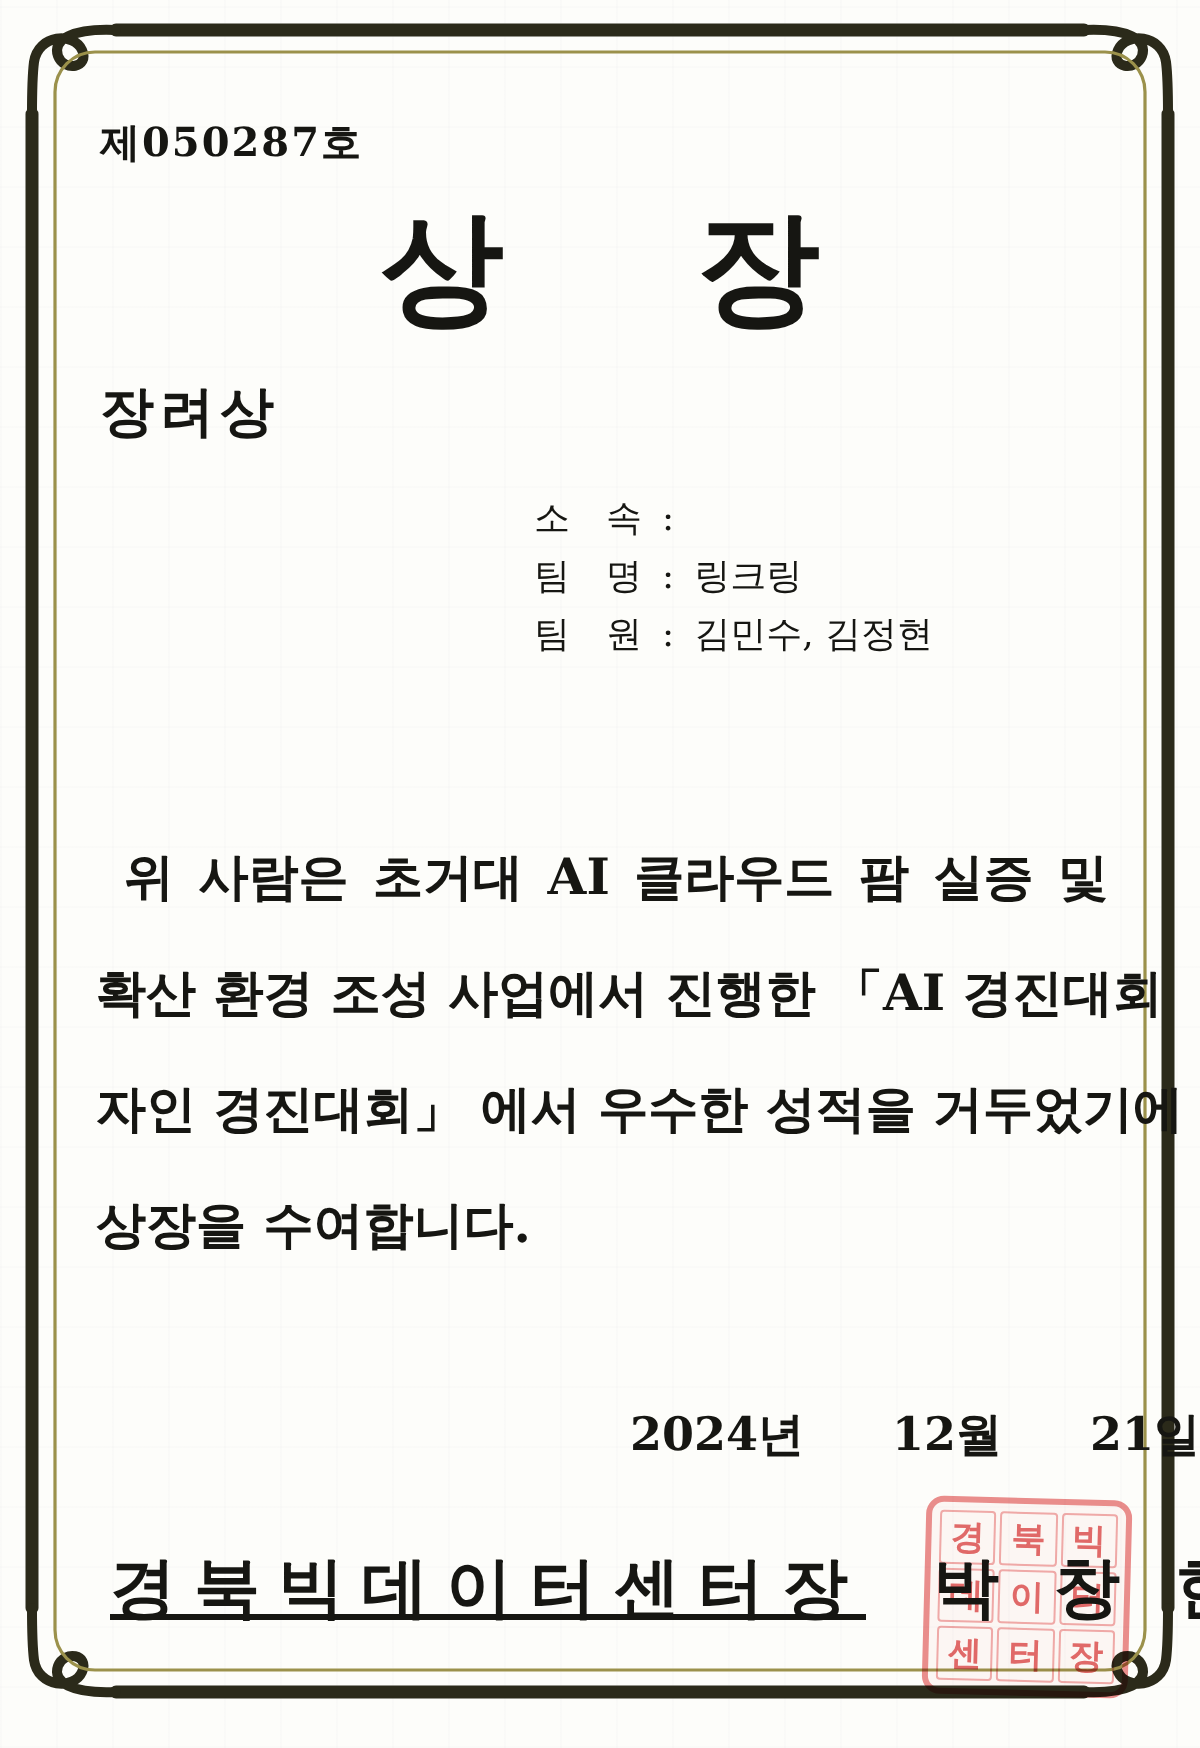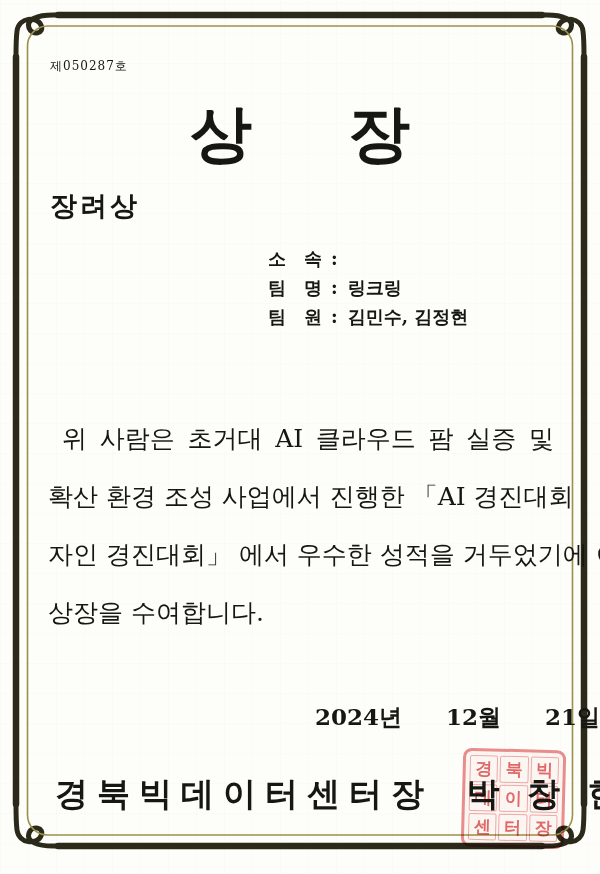--- a/index.html
+++ b/index.html
@@ -21,22 +21,22 @@
   }
   .frame-svg {
     position: absolute;
     inset: 0;
     z-index: 1;
     pointer-events: none;
   }
   .cert-number {
     position: absolute;
     left: 50px; top: 58px;
-    font-size: 12px;
-    font-weight: normal;
+    font-size: 20px;
+    font-weight: bold;
     letter-spacing: 1px;
     z-index: 2;
   }
   .title-row {
     position: absolute;
     left: 0; right: 0; top: 92px;
     display: flex;
     justify-content: center;
     gap: 96px;
     font-size: 62px;
@@ -49,37 +49,36 @@
     font-size: 27px;
     font-weight: bold;
     letter-spacing: 3px;
     z-index: 2;
     text-align: right;
   }
   .recipient {
     position: absolute;
     left: 267px; top: 247px;
     font-size: 18px;
-    font-weight: bold;
-    z-index: 2;
-    text-align: center;
+    font-weight: normal;
+    z-index: 2;
   }
   .recipient .row {
     display: flex;
     align-items: baseline;
     height: 29px;
   }
   .recipient .lbl { display: inline-block; min-width: 56px; }
   .recipient .colon { margin: 0 10px 0 8px; }
   .body-text {
     position: absolute;
     left: 48px; top: 410px;
     width: 506px;
     font-size: 25px;
-    font-weight: normal;
+    font-weight: bold;
     z-index: 2;
   }
   .body-text .line {
     height: 58px;
     line-height: 58px;
     text-align: justify;
     text-align-last: justify;
     white-space: nowrap;
   }
   .body-text .line.indent { padding-left: 14px; }
@@ -98,21 +97,21 @@
     z-index: 2;
   }
   .signer-line {
     position: absolute;
     left: 55px; top: 772px;
     font-size: 33px;
     font-weight: bold;
     white-space: nowrap;
     z-index: 3;
   }
-  .signer-title { letter-spacing: 9px; }
+  .signer-title { letter-spacing: 9px; text-decoration: underline; }
   .signer-name { letter-spacing: 8px; margin-left: 22px; }
   .seal {
     position: absolute;
     left: 462px; top: 749px;
     width: 103px; height: 99px;
     border: 3px solid #eb8e8e;
     border-radius: 9px;
     background: rgba(252, 226, 226, 0.25);
     display: grid;
     grid-template-columns: repeat(3, 1fr);

